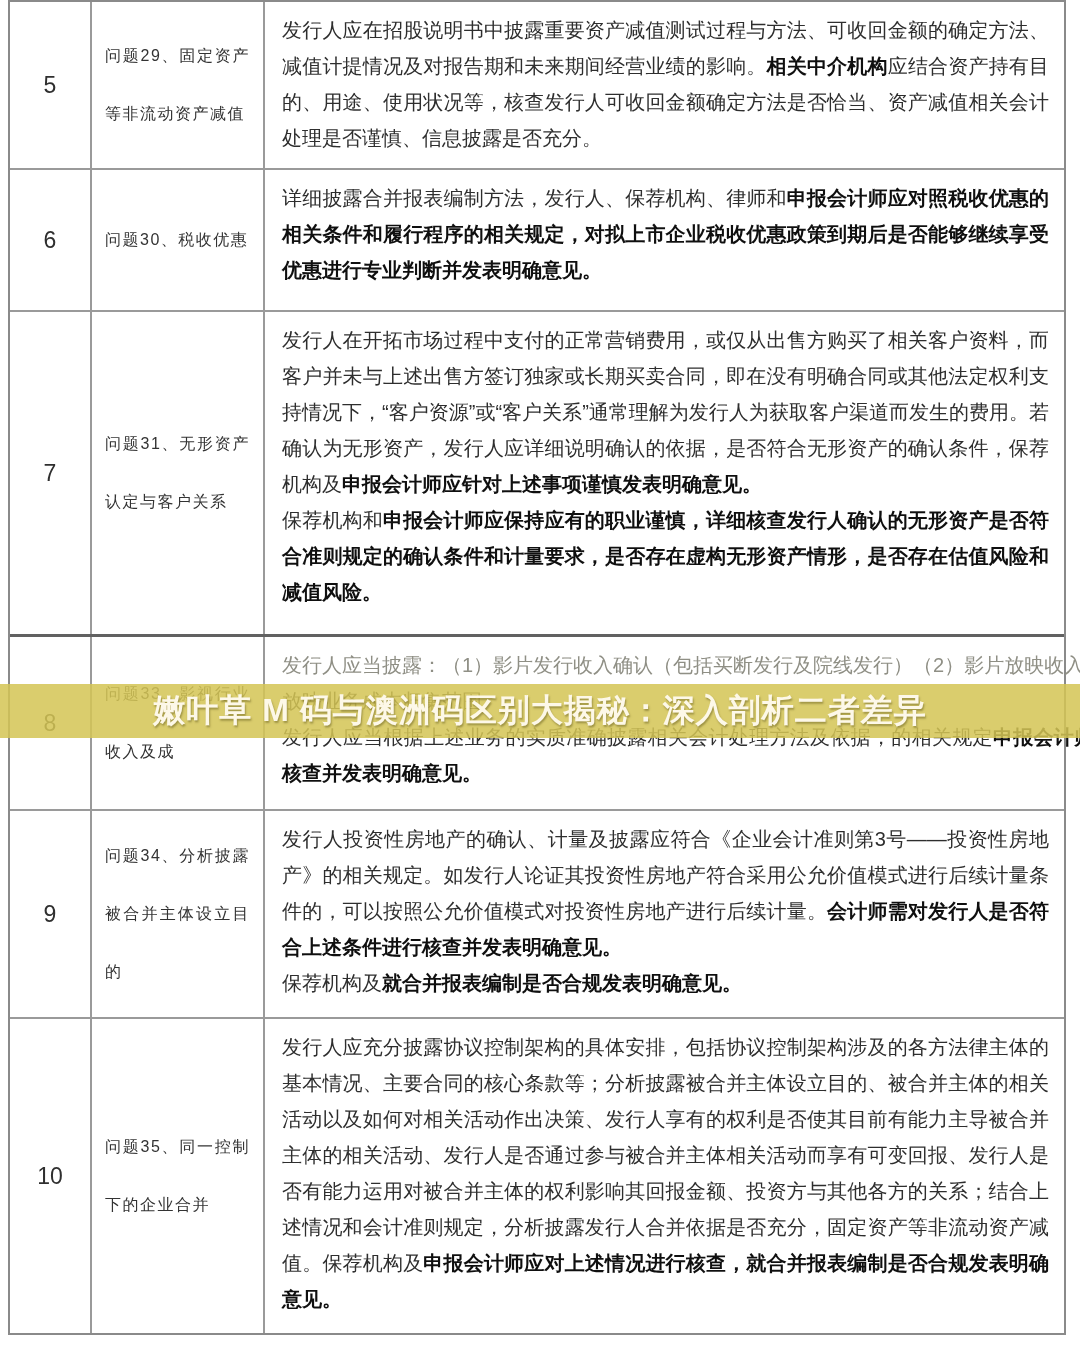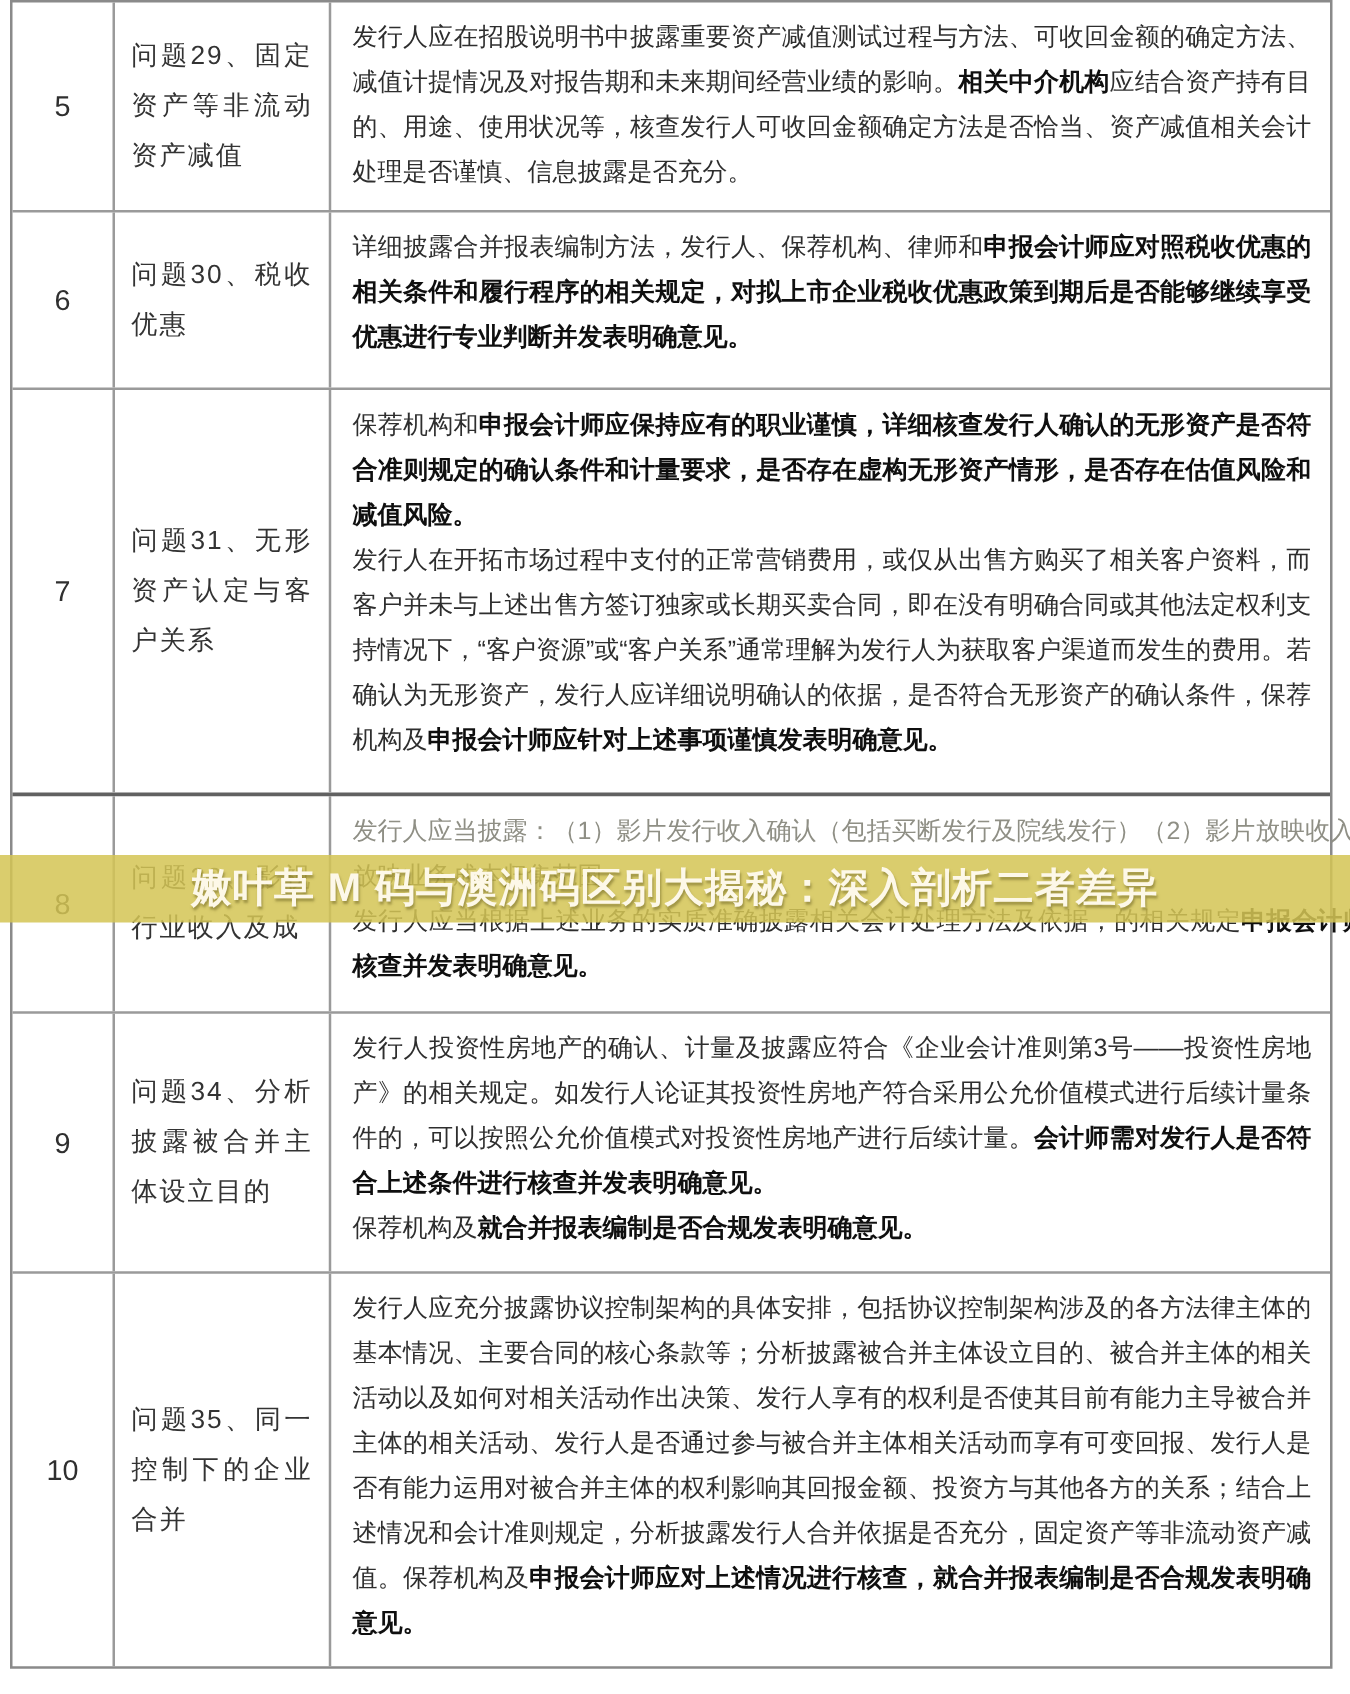--- a/index.html
+++ b/index.html
@@ -33,21 +33,21 @@
     border-right:2px solid #9a9a9a;
     display:flex;align-items:center;justify-content:center;
     font-size:23px;color:#2f2f2f;
   }
   .cell.title{
     border-right:2px solid #9a9a9a;
     display:flex;align-items:center;
     padding:10px 13px;
   }
   .title-text{
-    font-size:21px;line-height:40px;color:#333;
+    font-size:16px;line-height:58px;color:#333;
     letter-spacing:1.5px;text-align:justify;
     width:100%;
   }
   .cell.content{
     padding:10px 15px 12px 17px;
     font-size:20px;line-height:36px;color:#2e2e2e;
     text-align:justify;
   }
   .para{margin:0;}
   .para .b{font-weight:700;color:#0f0f0f;}
@@ -87,22 +87,22 @@
         <div class="cell content">
           <div class="para"><span>详细披露合并报表编制方法，发行人、保荐机构、律师和</span><span class="b">申报会计师应对照税收优惠的相关条件和履行程序的相关规定，对拟上市企业税收优惠政策到期后是否能够继续享受优惠进行专业判断并发表明确意见。</span></div>
         </div>
       </div>
       <div class="row">
         <div class="cell num">7</div>
         <div class="cell title">
           <div class="title-text">问题31、无形资产认定与客户关系</div>
         </div>
         <div class="cell content">
+          <div class="para"><span>发行人在开拓市场过程中支付的正常营销费用，或仅从出售方购买了相关客户资料，而客户并未与上述出售方签订独家或长期买卖合同，即在没有明确合同或其他法定权利支持情况下，“客户资源”或“客户关系”通常理解为发行人为获取客户渠道而发生的费用。若确认为无形资产，发行人应详细说明确认的依据，是否符合无形资产的确认条件，保荐机构及</span><span class="b">申报会计师应针对上述事项谨慎发表明确意见。</span></div>
           <div class="para"><span>保荐机构和</span><span class="b">申报会计师应保持应有的职业谨慎，详细核查发行人确认的无形资产是否符合准则规定的确认条件和计量要求，是否存在虚构无形资产情形，是否存在估值风险和减值风险。</span></div>
-          <div class="para"><span>发行人在开拓市场过程中支付的正常营销费用，或仅从出售方购买了相关客户资料，而客户并未与上述出售方签订独家或长期买卖合同，即在没有明确合同或其他法定权利支持情况下，“客户资源”或“客户关系”通常理解为发行人为获取客户渠道而发生的费用。若确认为无形资产，发行人应详细说明确认的依据，是否符合无形资产的确认条件，保荐机构及</span><span class="b">申报会计师应针对上述事项谨慎发表明确意见。</span></div>
         </div>
       </div>
       <div class="row">
         <div class="cell num">8</div>
         <div class="cell title">
           <div class="title-text">问题33、影视行业收入及成</div>
         </div>
         <div class="cell content">
           <div class="para muted"><span>发行人应当披露：（1）影片发行收入确认（包括买断发行及院线发行）（2）影片放映收入确认（3）</span></div>
           <div class="para"><span>放映业务成本归集范围</span></div>

